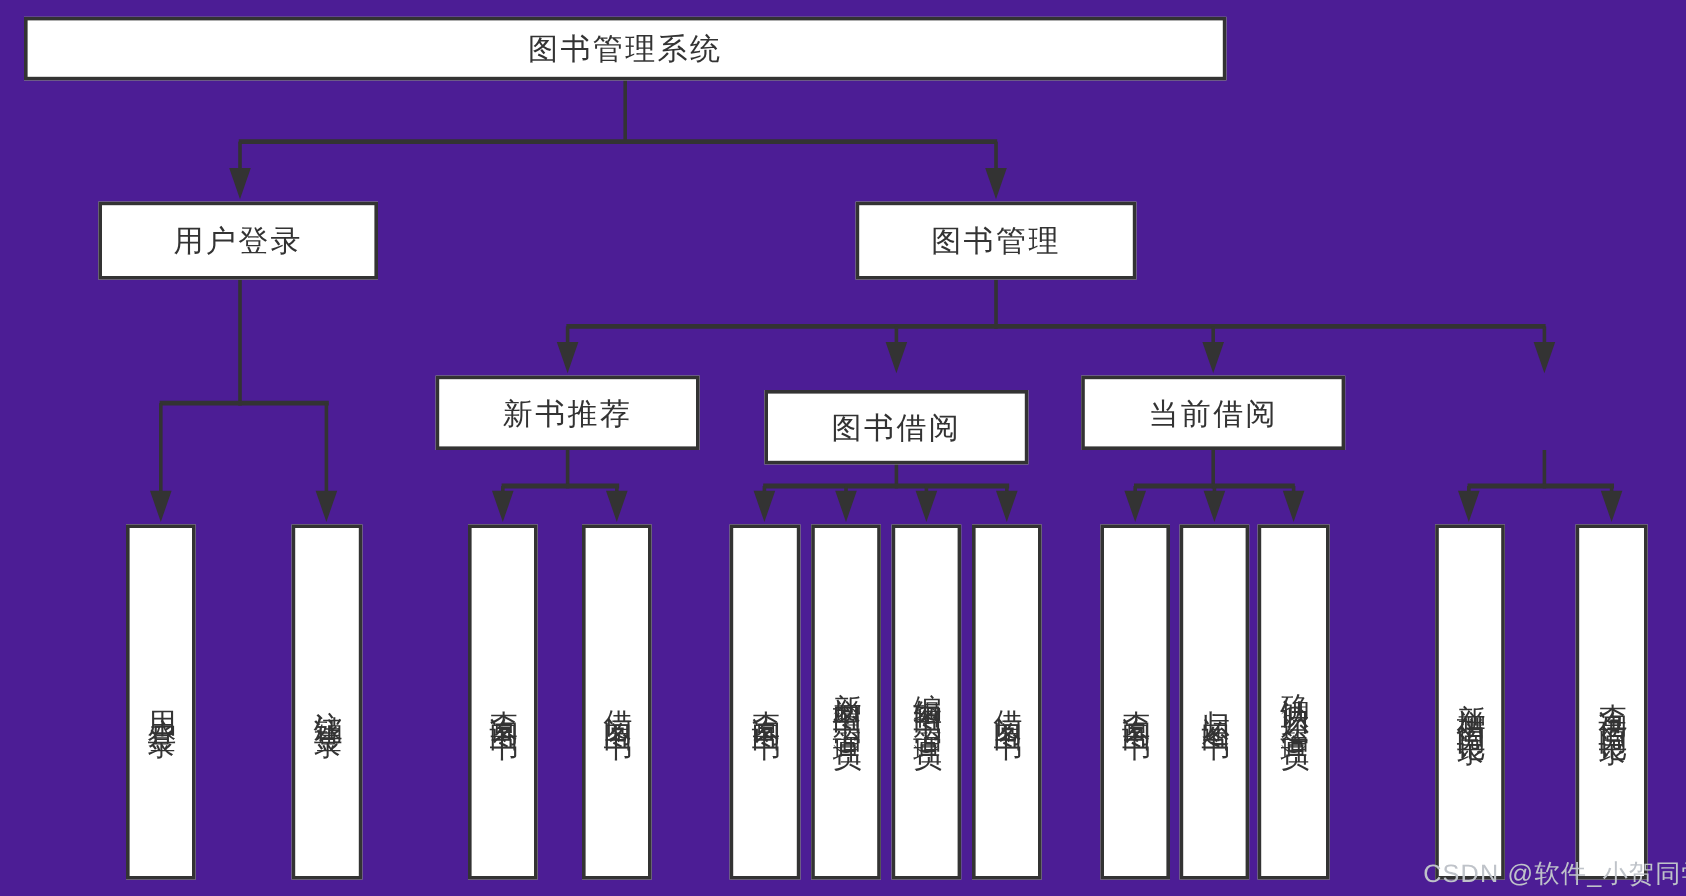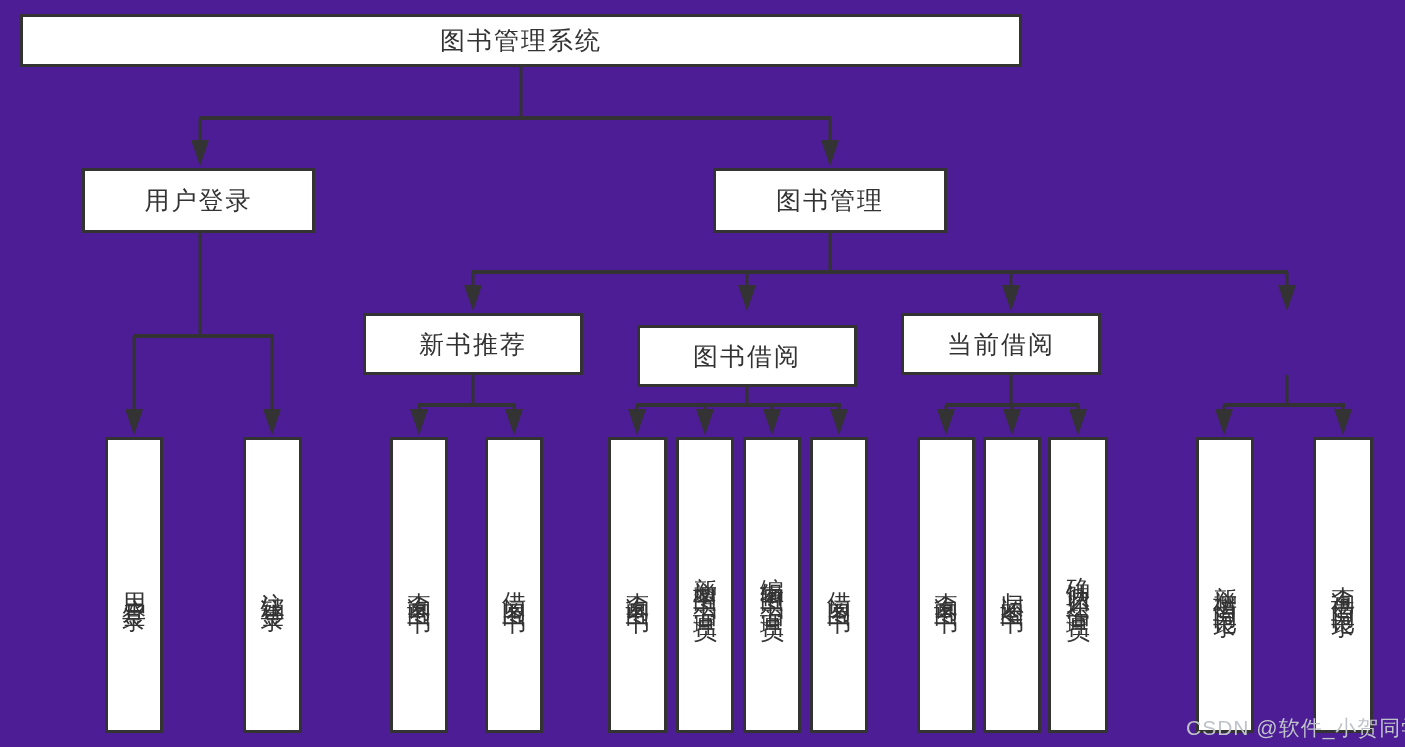--- a/index.html
+++ b/index.html
@@ -83,21 +83,21 @@
       <polygon points="1343,435 1334,409 1352,409" fill="#333333"></polygon>
     </svg>
 
   <div class="node h" style="left:20px; top:14px; width:1002px; height:53px;">图书管理系统</div>
 
   <div class="node h" style="left:82px; top:168px; width:233px; height:65px;">用户登录</div>
   <div class="node h" style="left:713px; top:168px; width:234px; height:65px;">图书管理</div>
 
   <div class="node h" style="left:363px; top:313px; width:220px; height:62px;">新书推荐</div>
   <div class="node h" style="left:637px; top:313px; width:220px; height:62px;margin-top:12px;">图书借阅</div>
-  <div class="node h" style="left:901px; top:313px; width:200px; height:62px;">当前借阅</div>
+  <div class="node h" style="left:901px; top:313px; width:220px; height:62px;">当前借阅</div>
 
   <div class="node v" style="left:105px; top:437px; width:58px; height:296px;">用户登录</div>
   <div class="node v" style="left:243px; top:437px; width:59px; height:296px;">注销登录</div>
 
   <div class="node v" style="left:390px; top:437px; width:58px; height:296px;">查询图书</div>
   <div class="node v" style="left:485px; top:437px; width:58px; height:296px;">借阅图书</div>
 
   <div class="node v" style="left:608px; top:437px; width:59px; height:296px;">查询图书</div>
   <div class="node v" style="left:676px; top:437px; width:58px; height:296px;">新增图书（管理员）</div>
   <div class="node v" style="left:743px; top:437px; width:58px; height:296px;">编辑图书（管理员）</div>

